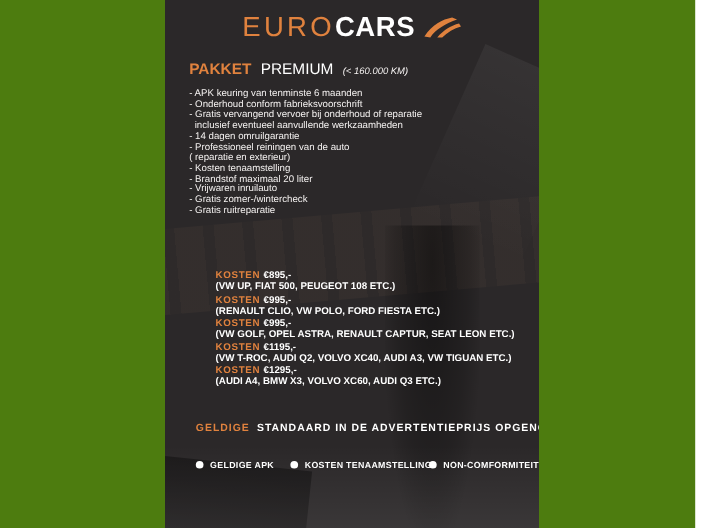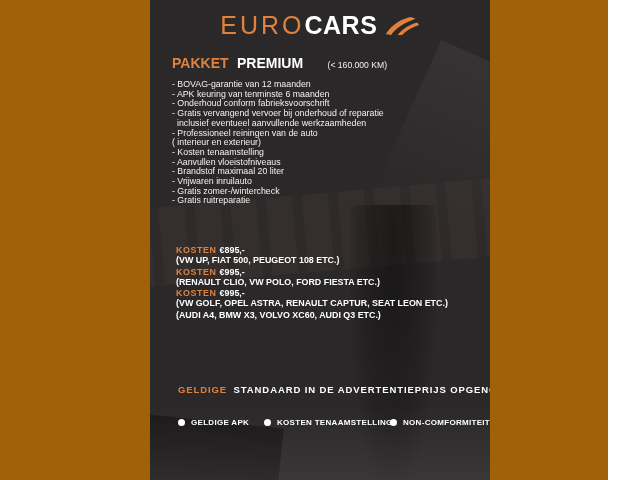--- a/index.html
+++ b/index.html
@@ -1,21 +1,21 @@
 <!DOCTYPE html>
 <html><head>
 <meta charset="utf-8">
 <style>
   html,body { margin:0; padding:0; }
   body {
     width:640px; height:480px; background:#ffffff;
     font-family:"Liberation Sans", sans-serif;
     -webkit-font-smoothing:antialiased;
   }
-  .canvas { position:relative; width:608px; height:480px; background:#a16207; overflow:hidden; }
+  .canvas { position:relative; width:608px; height:480px; background:#4d7c0f; overflow:hidden;padding-left:24px; }
 
   .poster {
     position:absolute; left:150px; top:0; width:340px; height:480px;
     background:#2b2829; overflow:hidden; color:#f4f1f0;
   }
 
   
   .bg-layer { position:absolute; pointer-events:none; }
   .bg-underside {
     top:193px; left:-25px; width:400px; height:78px; transform:rotate(-5deg);
@@ -43,29 +43,29 @@
   
   .logo { position:absolute; top:11px; left:0; width:100%; text-align:center; white-space:nowrap; }
   .logo-euro { font-size:25px; font-weight:500; letter-spacing:3px; color:#e0823e; }
   .logo-cars { font-size:25px; font-weight:800; letter-spacing:0.5px; color:#ffffff; }
   .logo-swoosh { display:inline-block; vertical-align:-2px; margin-left:2px; }
 
   
   .content { position:absolute; left:22px; top:54px; width:300px; }
   .pkg-title { white-space:nowrap; }
   .pkg-accent { font-size:14px; font-weight:800; color:#e0823e;margin-top:26px; }
-  .pkg-main   { font-size:14px; font-weight:700; color:#ffffff; margin-left:4px; }
-  .pkg-note   { font-size:8.6px; font-weight:400; color:#f4f1f0; margin-left:20px; }
+  .pkg-main   { font-size:14px; font-weight:400; color:#ffffff; margin-left:4px; }
+  .pkg-note   { font-size:8.6px; font-weight:400; color:#f4f1f0; margin-left:4px;font-style:italic; }
   .features { margin-top:8px; font-size:8.8px; line-height:9.7px; font-weight:400; }
   .feature-line { white-space:nowrap; }
   .feature-line.cont { padding-left:5px; }
 
   
   .pricing { position:absolute; left:26px; top:245px; width:300px; }
-  .price-entry { margin-bottom:1.5px; font-size:8.9px; line-height:10px; font-weight:700; }
+  .price-entry { margin-bottom:1.5px; font-size:8.9px; line-height:10px; font-weight:700;margin-left:20px; }
   .kosten-label { color:#e0823e; letter-spacing:0.6px; margin-right:3px; }
   .price-amount { color:#ffffff; }
   .price-models { color:#ffffff; white-space:nowrap; }
 
   
   .footer { position:absolute; left:28px; top:384px; width:305px; }
   .footer-heading { font-size:9.5px; font-weight:800; letter-spacing:0.9px; white-space:nowrap; }
   .footer-accent { color:#e0823e; }
   .footer-rest { color:#ffffff; margin-left:3px; }
   .adv-items { position:relative; height:12px; margin-top:7px; }
@@ -94,29 +94,28 @@
       </span>
     </div>
 
     <div class="content">
       <div class="pkg-title">
         <span class="pkg-accent">PAKKET</span>
         <span class="pkg-main">PREMIUM</span>
         <span class="pkg-note">(&lt; 160.000 KM)</span>
       </div>
       <div class="features" id="features-list">
-          <div class="feature-line">- BOVAG-garantie van 12 maanden</div>
           <div class="feature-line">- APK keuring van tenminste 6 maanden</div>
           <div class="feature-line">- Onderhoud conform fabrieksvoorschrift</div>
           <div class="feature-line">- Gratis vervangend vervoer bij onderhoud of reparatie</div>
           <div class="feature-line cont">inclusief eventueel aanvullende werkzaamheden</div>
+          <div class="feature-line">- 14 dagen omruilgarantie</div>
           <div class="feature-line">- Professioneel reiningen van de auto</div>
-          <div class="feature-line">( interieur en exterieur)</div>
+          <div class="feature-line">( reparatie en exterieur)</div>
           <div class="feature-line">- Kosten tenaamstelling</div>
-          <div class="feature-line">- Aanvullen vloeistofniveaus</div>
           <div class="feature-line">- Brandstof maximaal 20 liter</div>
           <div class="feature-line">- Vrijwaren inruilauto</div>
           <div class="feature-line">- Gratis zomer-/wintercheck</div>
           <div class="feature-line">- Gratis ruitreparatie</div>
         </div>
     </div>
 
     <div class="pricing" id="pricing-list">
         <div class="price-entry">
           <div><span class="kosten-label">KOSTEN</span><span class="price-amount">€895,-</span></div>
@@ -124,20 +123,25 @@
         </div>
         <div class="price-entry">
           <div><span class="kosten-label">KOSTEN</span><span class="price-amount">€995,-</span></div>
           <div class="price-models">(RENAULT CLIO, VW POLO, FORD FIESTA ETC.)</div>
         </div>
         <div class="price-entry">
           <div><span class="kosten-label">KOSTEN</span><span class="price-amount">€995,-</span></div>
           <div class="price-models">(VW GOLF, OPEL ASTRA, RENAULT CAPTUR, SEAT LEON ETC.)</div>
         </div>
         <div class="price-entry">
+          <div><span class="kosten-label">KOSTEN</span><span class="price-amount">€1195,-</span></div>
+          <div class="price-models">(VW T-ROC, AUDI Q2, VOLVO XC40, AUDI A3, VW TIGUAN ETC.)</div>
+        </div>
+        <div class="price-entry">
+          <div><span class="kosten-label">KOSTEN</span><span class="price-amount">€1295,-</span></div>
           <div class="price-models">(AUDI A4, BMW X3, VOLVO XC60, AUDI Q3 ETC.)</div>
         </div>
       </div>
 
     <div class="footer">
       <div class="footer-heading">
         <span class="footer-accent">GELDIGE</span>
         <span class="footer-rest">STANDAARD IN DE ADVERTENTIEPRIJS OPGENOMEN:</span>
       </div>
       <div class="adv-items" id="footer-items">

